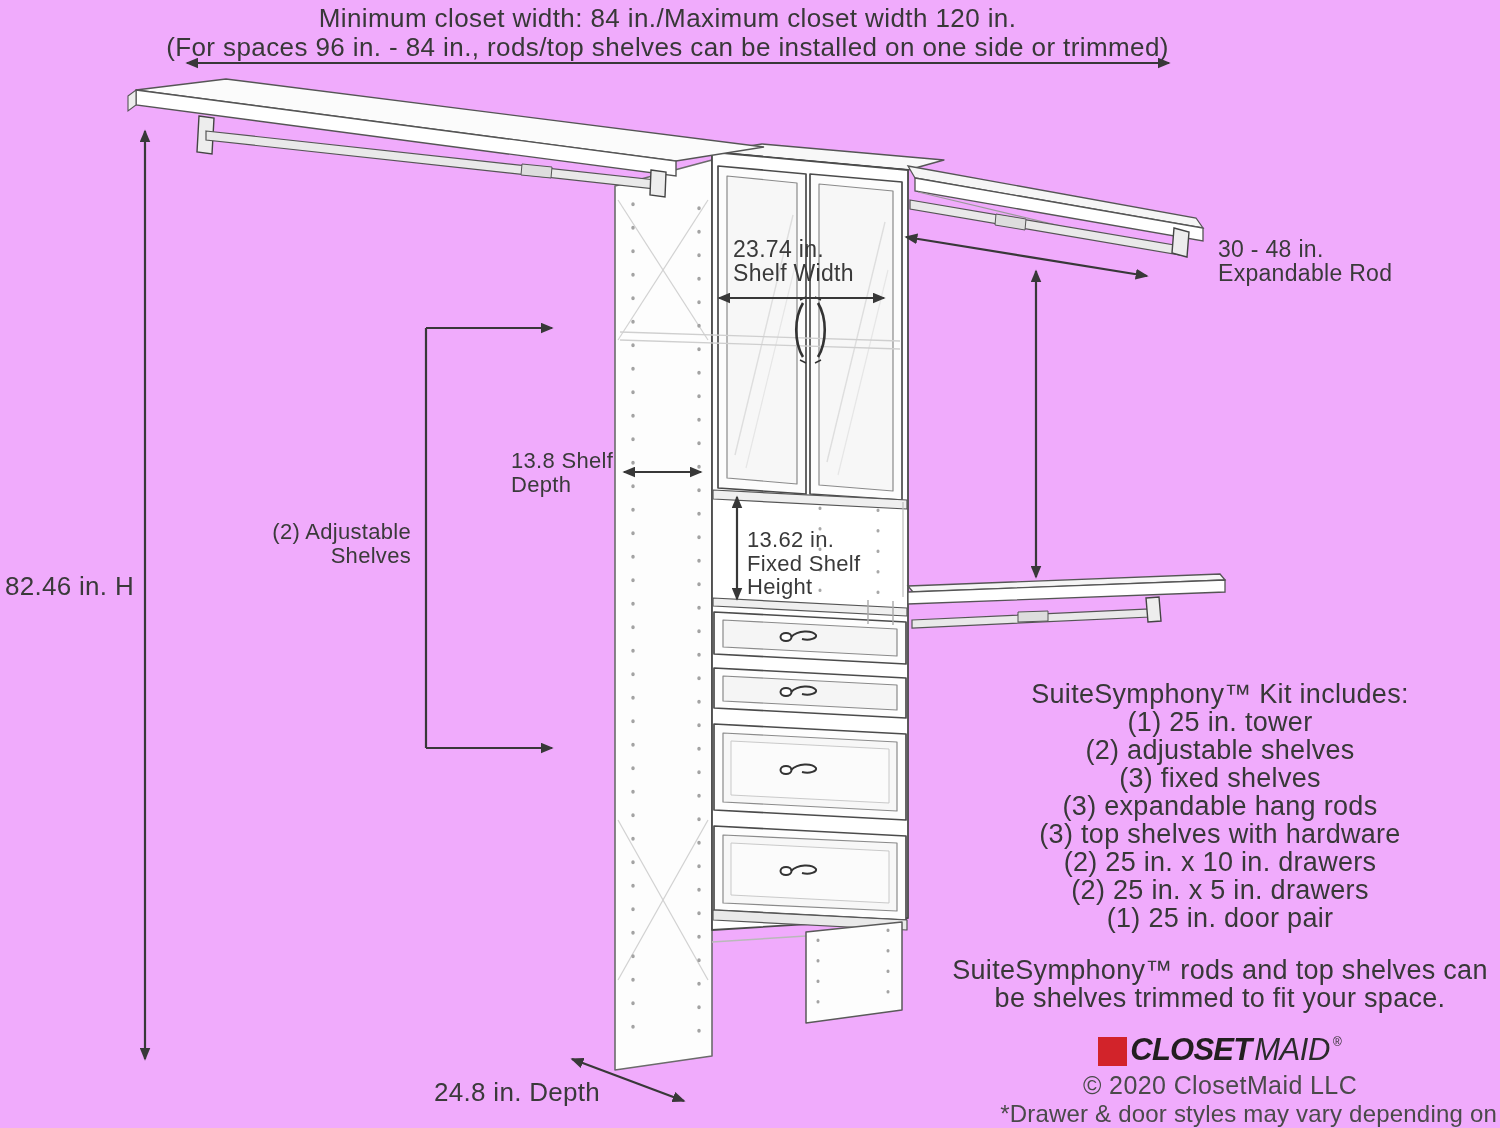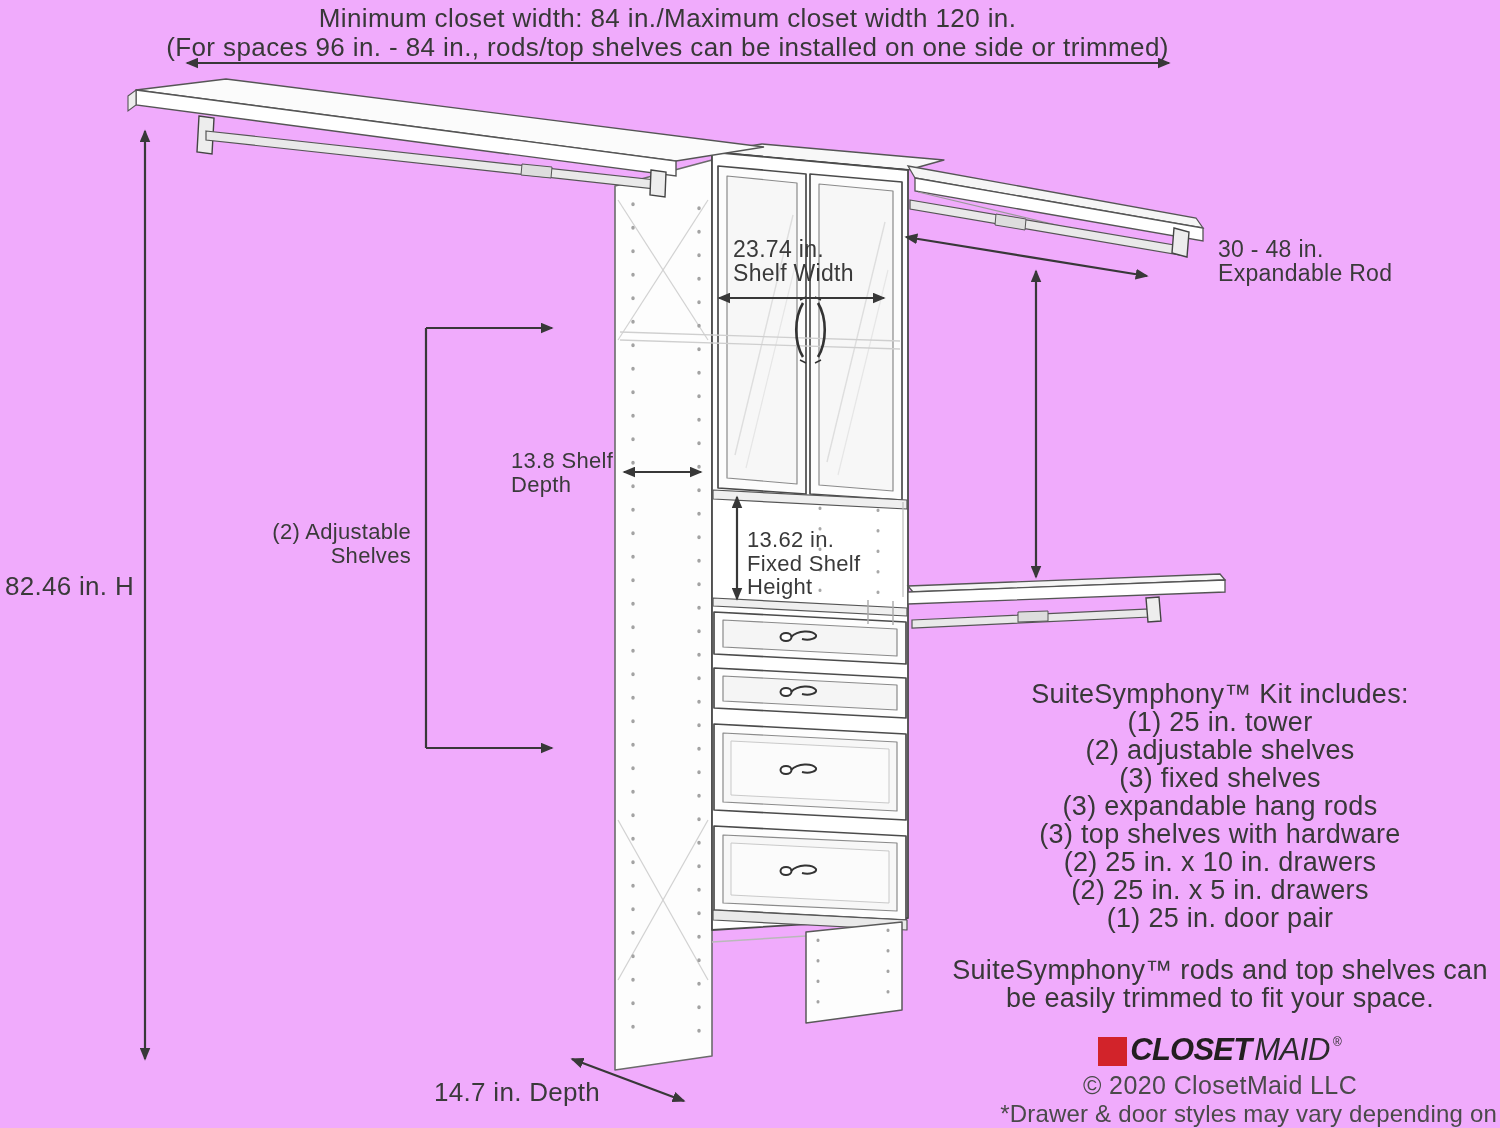--- a/index.html
+++ b/index.html
@@ -210,35 +210,35 @@
     <div>(2) Adjustable</div>
     <div>Shelves</div>
   </div>
 
   <div class="lbl lbl-fixedshelf">
     <div>13.62 in.</div>
     <div>Fixed Shelf</div>
     <div>Height</div>
   </div>
 
-  <div class="lbl lbl-depth">14.7 in. Depth</div>
+  <div class="lbl lbl-depth">24.8 in. Depth</div>
 
   <div class="kit">
     <div>SuiteSymphony™ Kit includes:</div>
     <div>(1) 25 in. tower</div>
     <div>(2) adjustable shelves</div>
     <div>(3) fixed shelves</div>
     <div>(3) expandable hang rods</div>
     <div>(3) top shelves with hardware</div>
     <div>(2) 25 in. x 10 in. drawers</div>
     <div>(2) 25 in. x 5 in. drawers</div>
     <div>(1) 25 in. door pair</div>
     <div class="note">
       <div>SuiteSymphony™ rods and top shelves can</div>
-      <div>be easily trimmed to fit your space.</div>
+      <div>be shelves trimmed to fit your space.</div>
     </div>
   </div>
 
   <div class="logo-row">
     <svg width="29" height="29">
       <rect x="0" y="0" width="29" height="29" fill="#d2232a"></rect>
     </svg>
     <span class="logo-closet">CLOSET</span>
     <span class="logo-maid">MAID</span>
     <span class="logo-reg">®</span>

